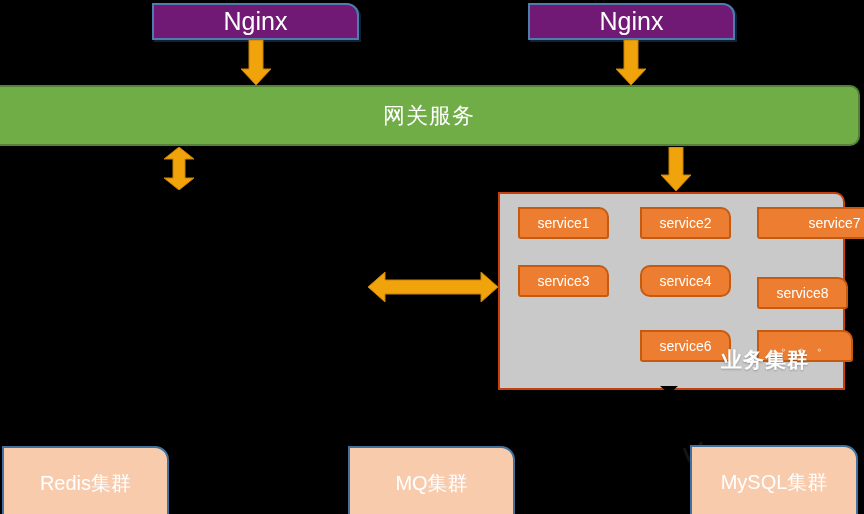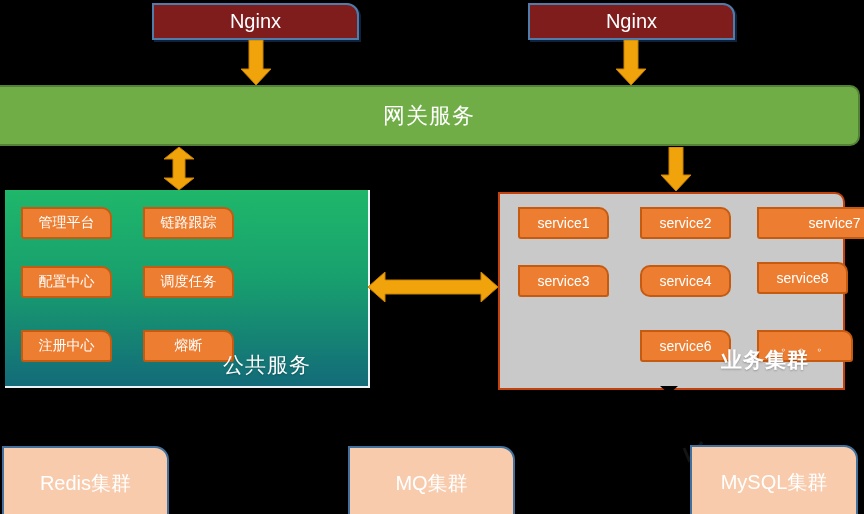--- a/index.html
+++ b/index.html
@@ -4,24 +4,24 @@
 <style>
   html,body { margin:0; padding:0; background:#000; }
   #stage {
     position:relative; width:864px; height:514px; overflow:hidden;
     background:#000; font-family:"Liberation Sans", sans-serif;
     -webkit-font-smoothing:antialiased;
   }
   
   .nginx {
     position:absolute; width:203px; height:33px;
-    background:#7f1d1d; border:2px solid #4e7dac;
+    background:#701a75; border:2px solid #4e7dac;
     border-radius:0 12px 0 0;
     box-shadow:2px 2px 0 rgba(25,50,90,0.65);
-    color:#ffffff; font-size:20px;
+    color:#ffffff; font-size:25px;
     display:flex; align-items:center; justify-content:center;
   }
   
   #gateway {
     position:absolute; left:0; top:85px; width:858px; height:57px;
     background:#70ad47; border:2px solid #538135; border-left:none;
     border-radius:0 10px 10px 0;
     color:#fff; font-size:22px; letter-spacing:1px;
     display:flex; align-items:center; justify-content:center;
   }
@@ -80,41 +80,32 @@
   <div id="gateway">网关服务</div>
 
   <svg class="arrow" style="left:164px; top:147px;" width="30" height="43">
     <polygon points="15,0 30,12 21,12 21,31 30,31 15,43 0,31 9,31 9,12 0,12"></polygon>
   </svg>
 
   <svg class="arrow" style="left:661px; top:147px;" width="30" height="44">
     <polygon points="8,0 22,0 22,28 30,28 15,44 0,28 8,28"></polygon>
   </svg>
 
-  <div id="public-panel">
-    <div class="chip" style="left:16px; top:17px;">管理平台</div>
-    <div class="chip" style="left:138px; top:17px;">链路跟踪</div>
-    <div class="chip" style="left:16px; top:76px;">配置中心</div>
-    <div class="chip" style="left:138px; top:76px;">调度任务</div>
-    <div class="chip" style="left:16px; top:140px;">注册中心</div>
-    <div class="chip" style="left:138px; top:140px;">熔断</div>
-    <div class="panel-label" style="left:218px; top:161px;">公共服务</div>
-  </div>
 
   <svg class="arrow" style="left:368px; top:272px;" width="130" height="30">
     <polygon points="0,15 17,0 17,8 113,8 113,0 130,15 113,30 113,22 17,22 17,30"></polygon>
   </svg>
 
   <div id="business-panel">
     <div class="chip" style="left:18px; top:13px;">service1</div>
     <div class="chip" style="left:140px; top:13px;">service2</div>
     <div class="chip" style="left:257px; top:13px;padding-left:32px;">service7</div>
     <div class="chip" style="left:18px; top:71px;">service3</div>
     <div class="chip" style="left:140px; top:71px;border-radius:10px;">service4</div>
-    <div class="chip" style="left:257px; top:68px;">service8</div>
+    <div class="chip" style="left:257px; top:83px;">service8</div>
     <div class="chip" style="left:140px; top:136px;">service6</div>
     <div class="chip dots" style="left:257px; top:136px;">。。。</div>
     <div class="panel-label" style="left:221px; top:152px;font-weight:bold;">业务集群</div>
   </div>
 
   <svg class="artifact" style="left:650px; top:386px;" width="60" height="90">
     <polygon points="10,0 28,0 19,8" fill="#000000"></polygon>
     <polyline points="34,62 39,74 52,56" fill="none" stroke="#141414" stroke-width="3"></polyline>
   </svg>
 

